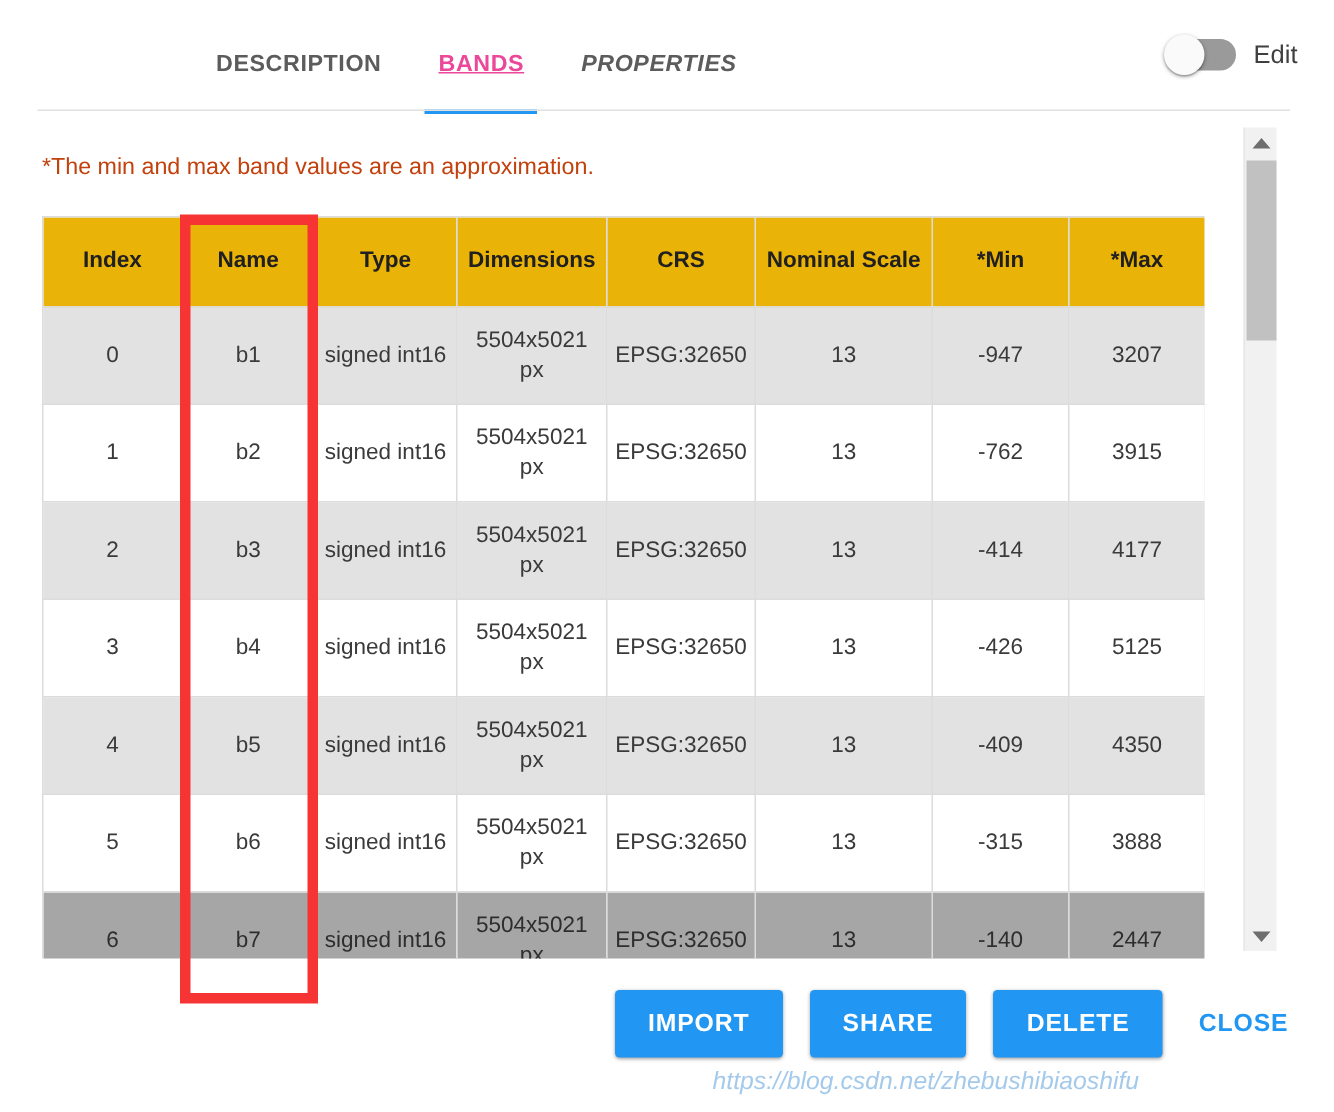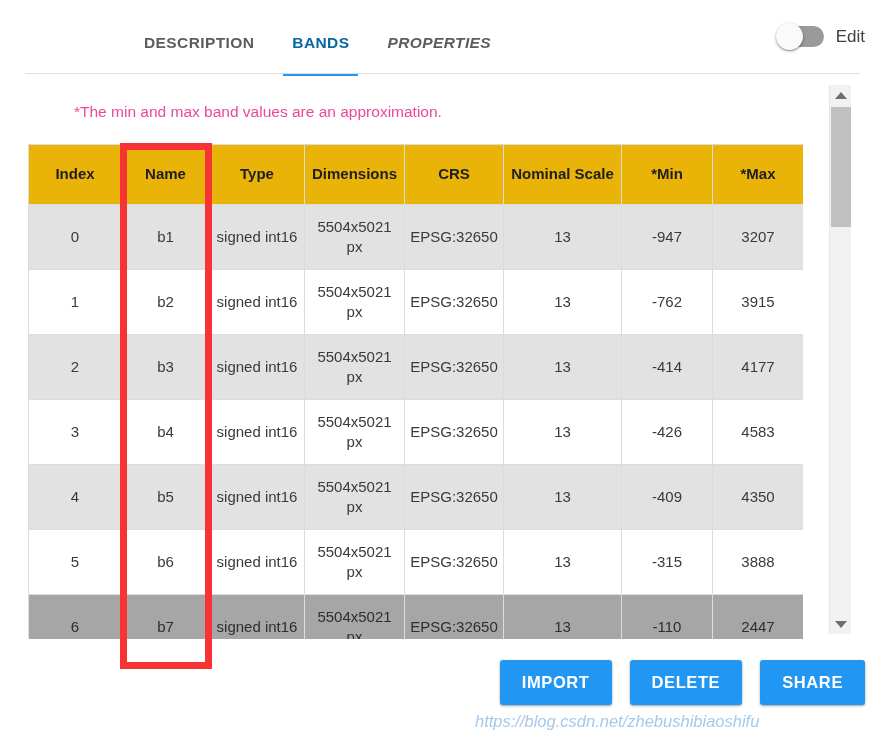--- a/index.html
+++ b/index.html
@@ -42,21 +42,21 @@
     color: #5c5c5c;
     padding: 0 0 24px 0;
     margin-right: 38px;
     cursor: pointer;
     white-space: nowrap;
     background: none;
     border: none;
     font-family: "Liberation Sans", sans-serif;
   }
   .tab:last-child { margin-right: 0; font-style: italic; }
-  .tab.active { color: #0369a1; }
+  .tab.active { color: #ec4899; text-decoration: underline; }
   .tab.active::after {
     content: "";
     position: absolute;
     left: -9px; right: -9px;
     bottom: 0;
     height: 3px;
     background: #2196f3;
   }
   .tab-divider {
     position: absolute;
@@ -94,23 +94,22 @@
     font-size: 17px;
     color: #404040;
     white-space: nowrap;
   }
 
   
   .note {
     position: absolute;
     left: 28px; top: 103px;
     font-size: 15.5px;
-    color: #ec4899;
-    white-space: nowrap;
-    margin-left: 46px;
+    color: #c2410c;
+    white-space: nowrap;
   }
 
   
   .table-clip {
     position: absolute;
     left: 28px; top: 144px;
     width: 775px;
     height: 495px;
     overflow: hidden;
   }
@@ -317,21 +316,21 @@
             <td>4177</td>
           </tr>
           <tr>
             <td>3</td>
             <td>b4</td>
             <td>signed int16</td>
             <td>5504x5021 px</td>
             <td>EPSG:32650</td>
             <td>13</td>
             <td>-426</td>
-            <td>4583</td>
+            <td>5125</td>
           </tr>
           <tr class="alt">
             <td>4</td>
             <td>b5</td>
             <td>signed int16</td>
             <td>5504x5021 px</td>
             <td>EPSG:32650</td>
             <td>13</td>
             <td>-409</td>
             <td>4350</td>
@@ -346,21 +345,21 @@
             <td>-315</td>
             <td>3888</td>
           </tr>
           <tr class="sel">
             <td>6</td>
             <td>b7</td>
             <td>signed int16</td>
             <td>5504x5021 px</td>
             <td>EPSG:32650</td>
             <td>13</td>
-            <td>-110</td>
+            <td>-140</td>
             <td>2447</td>
           </tr>
         </tbody>
     </table>
   </div>
 
   <div class="scrollbar">
     <div class="sb-btn up">
       <div class="arrow-up"></div>
     </div>
@@ -368,20 +367,21 @@
     <div class="sb-btn down">
       <div class="arrow-down"></div>
     </div>
   </div>
 
   <div class="redbox"></div>
 
   <div class="footer">
     <div class="btn-row">
       <button class="btn filled">IMPORT</button>
+      <button class="btn filled">SHARE</button>
       <button class="btn filled">DELETE</button>
-      <button class="btn filled">SHARE</button>
+      <button class="btn text">CLOSE</button>
     </div>
   </div>
 
   <div class="watermark">https://blog.csdn.net/zhebushibiaoshifu</div>
 
 </div>
 
 </body></html>

